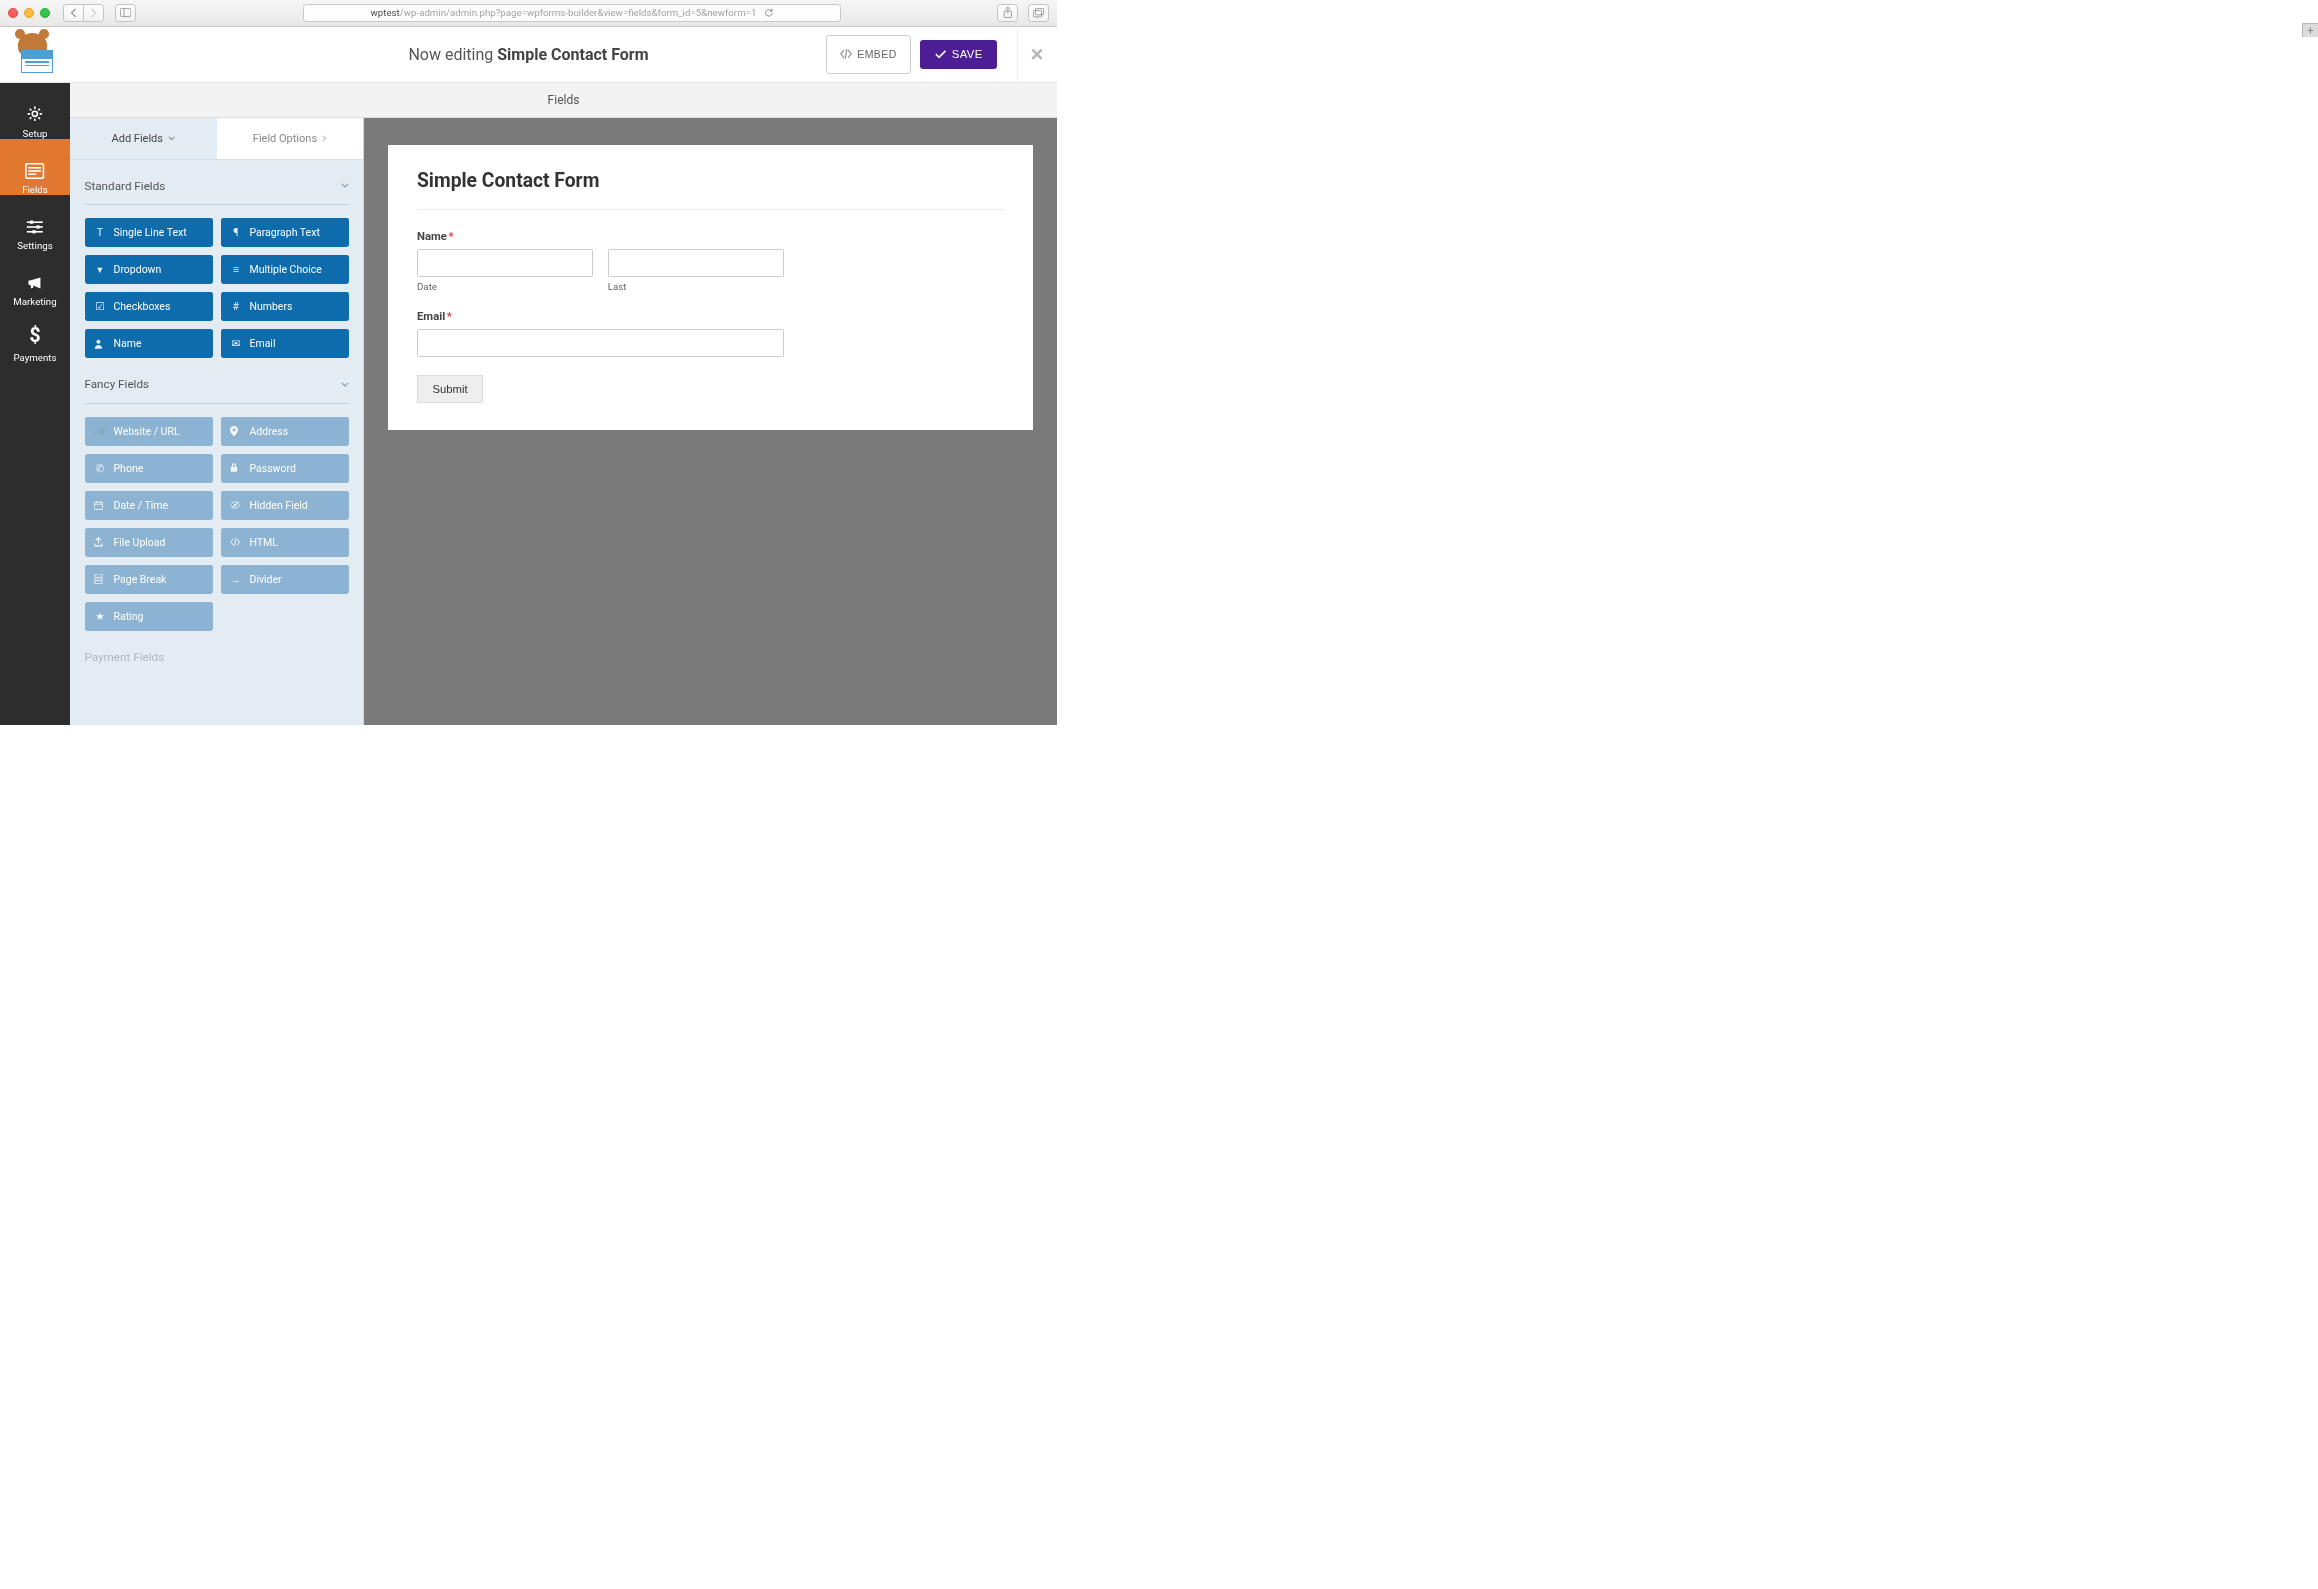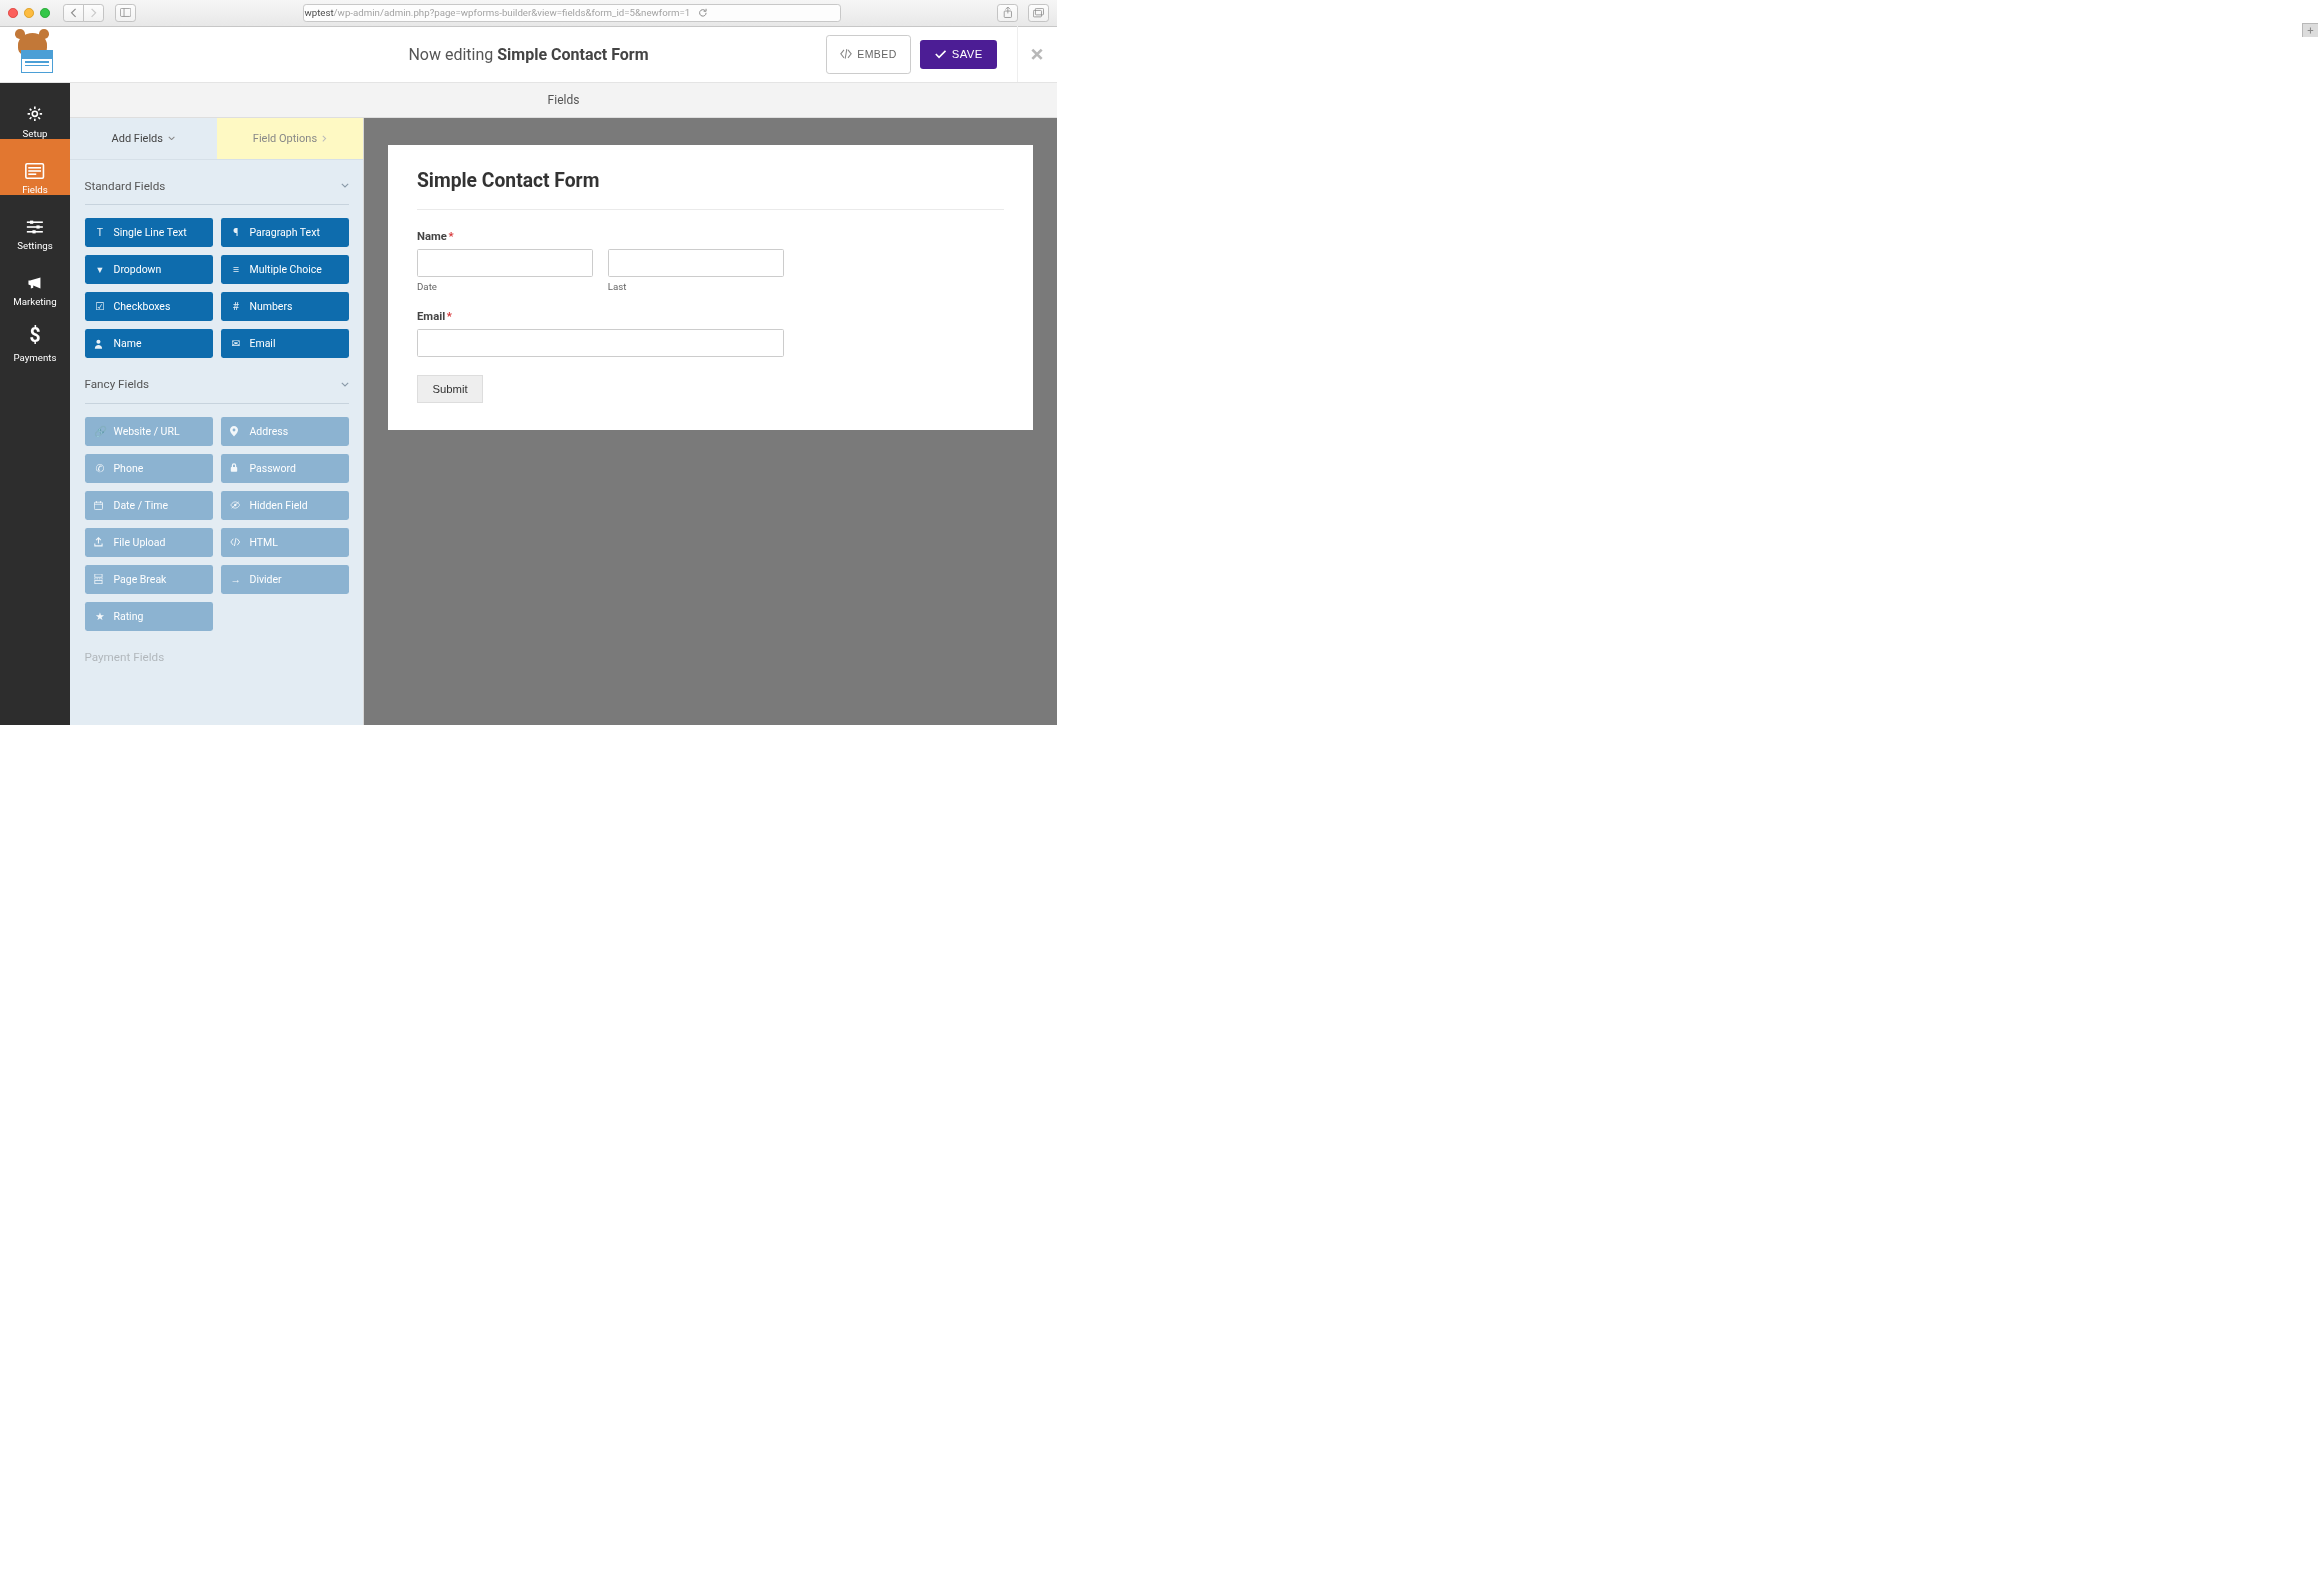--- a/index.html
+++ b/index.html
@@ -41,20 +41,21 @@
 .nav-btn.single { border-radius: 3.2px; margin-left: 4.8px; }
 .address-bar {
   flex: 1;
   margin: 0 145px 0 161px;
   height: 18.5px;
   background: #fdfdfd;
   border: 0.8px solid #c8c8c8;
   border-radius: 3.2px;
   display: flex;
   align-items: center;
+  justify-content: center;
   font-size: 9.7px;
   color: #a3a3a3;
   gap: 8px;
 }
 .address-bar .domain { color: #4c4c4c; }
 .chrome-right { display: flex; gap: 4.8px; }
 .tab-plus {
   position: absolute;
   right: 0px;
   top: 22.5px;
@@ -196,21 +197,21 @@
   border-bottom: 0.8px solid #dedede;
   display: flex;
   align-items: center;
   justify-content: center;
   color: #555;
   font-size: 12px;
 }
 .panel-tabs {
   height: 42px;
   display: flex;
-  background: #fef9c3;
+  background: #ffffff;
   border-bottom: 0.8px solid #d6e0e8;
 }
 .panel-tab {
   flex: 1;
   display: flex;
   align-items: center;
   justify-content: center;
   gap: 4.8px;
   font-size: 11px;
   color: #888;

